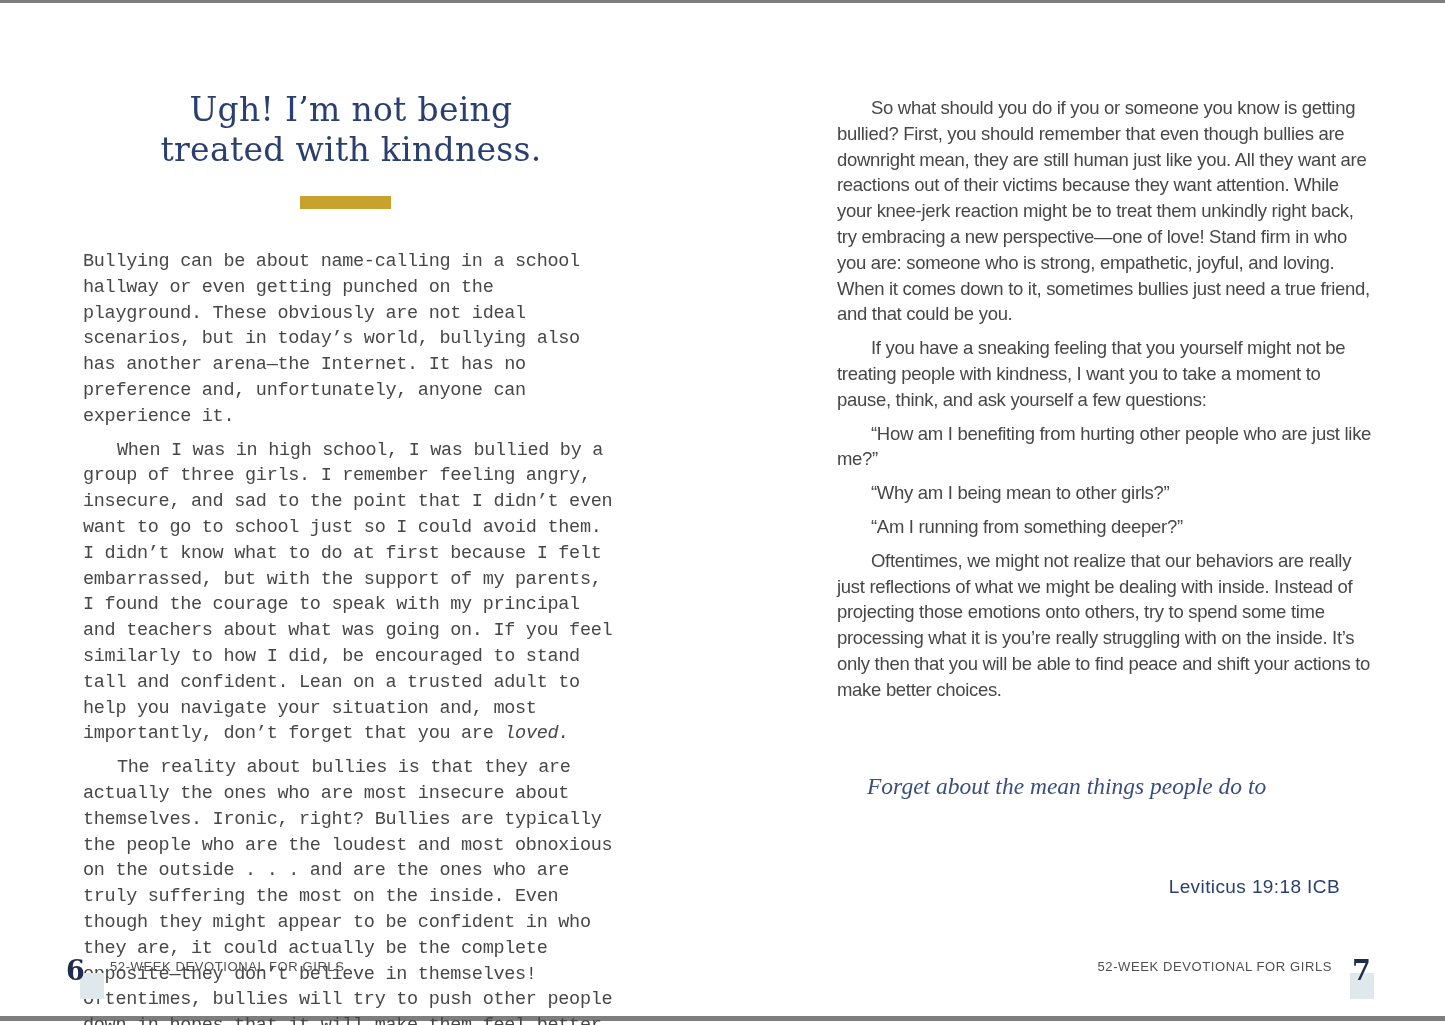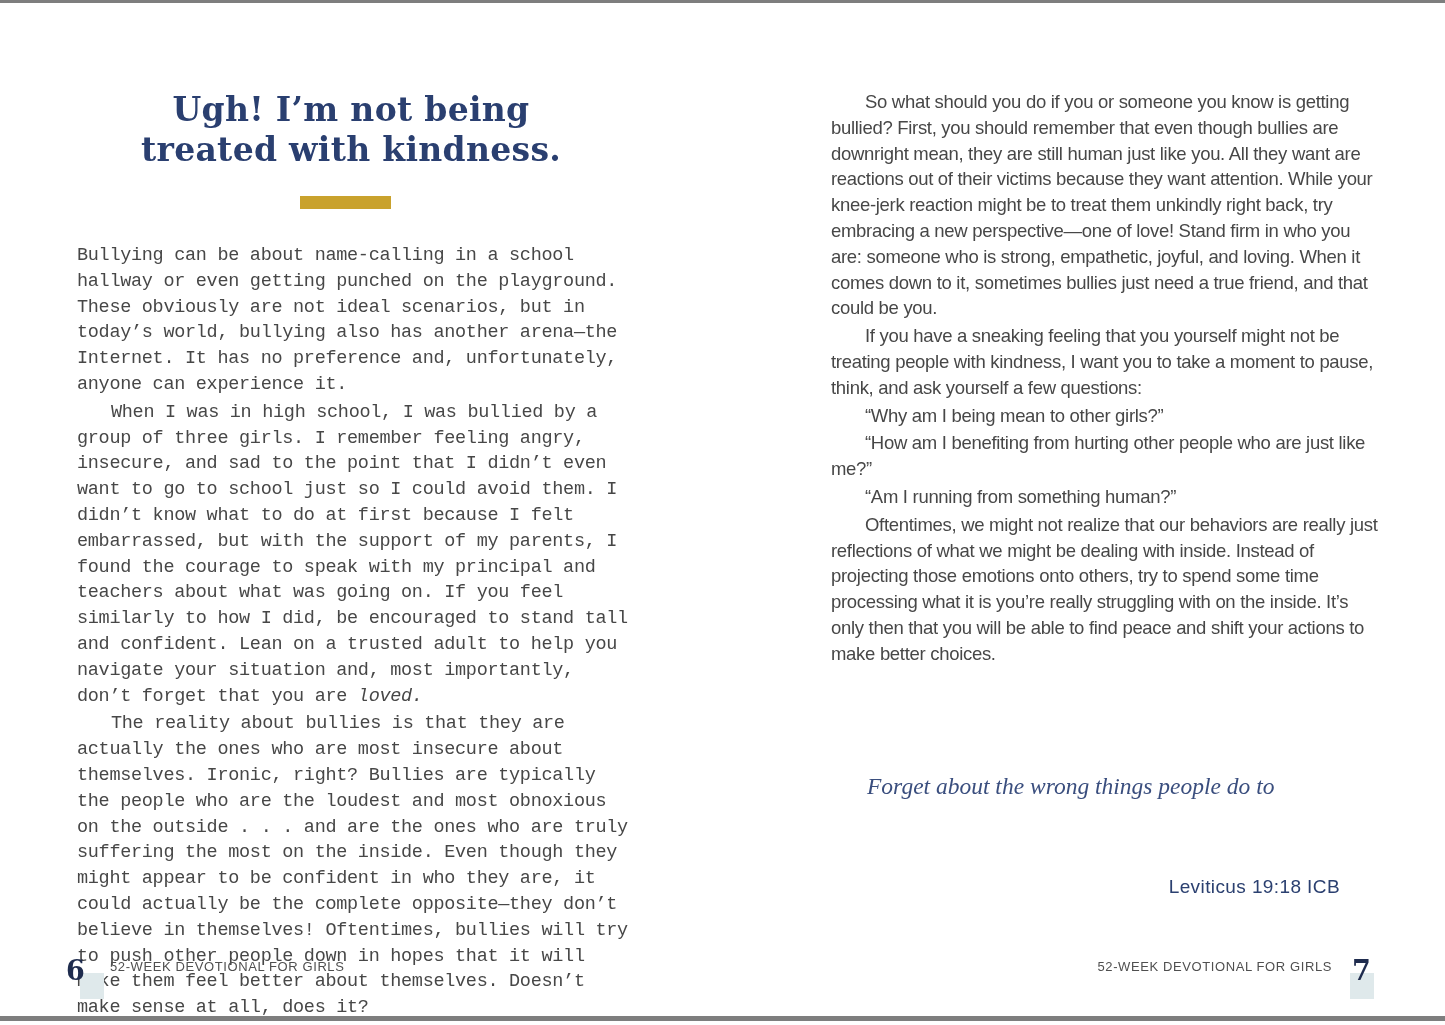--- a/index.html
+++ b/index.html
@@ -7,32 +7,32 @@
     width:1445px; height:1025px; background:#ffffff; position:relative;
     font-family:"Liberation Sans", sans-serif; overflow:hidden;
   }
   .edge { position:absolute; left:0; right:0; background:#7e7e7e; }
   .edge-top { top:0; height:3px; }
   .edge-bottom { top:1016px; height:5px; }
 
   
   .chapter-title {
     position:absolute; left:75px; top:90px; width:552px;
-    font-family:"DejaVu Serif","Liberation Serif",serif; font-weight:bold;
+    font-family:"DejaVu Serif","Liberation Serif",serif; font-weight:normal;
     font-size:33px; line-height:40px; color:#2a3f70; text-align:center;
     letter-spacing:0.3px;
   }
   .gold-bar {
     position:absolute; left:300px; top:196px; width:91px; height:13px;
     background:#c9a22d;
   }
   .body-col {
     font-size:18.5px; line-height:25.8px; color:#474747; letter-spacing:-0.3px;
   }
-  .body-col p { margin:2px; }
+  .body-col p { margin:8px; }
   .body-col p.indent { text-indent:34px; }
   #left-body  { position:absolute; left:75px;  top:241px; width:556px;font-family:Liberation Mono, monospace; }
   #right-body { position:absolute; left:829px; top:87px;  width:552px; }
 
   
   .verse {
     position:absolute; left:867px; top:770px; width:490px;
     font-family:"Liberation Serif", serif; font-style:italic;
     font-size:23.5px; line-height:32.5px; color:#3a4e7e;
   }
@@ -76,28 +76,28 @@
 
 <div id="left-body" class="body-col">
   <p>Bullying can be about name-calling in a school hallway or even getting punched on the playground. These obviously are not ideal scenarios, but in today’s world, bullying also has another arena—the Internet. It has no preference and, unfortunately, anyone can experience it.</p>
   <p class="indent"><span>When I was in high school, I was bullied by a group of three girls. I remember feeling angry, insecure, and sad to the point that I didn’t even want to go to school just so I could avoid them. I didn’t know what to do at first because I felt embarrassed, but with the support of my parents, I found the courage to speak with my principal and teachers about what was going on. If you feel similarly to how I did, be encouraged to stand tall and confident. Lean on a trusted adult to help you navigate your situation and, most importantly, don’t forget that you are </span><i>loved.</i></p>
   <p class="indent">The reality about bullies is that they are actually the ones who are most insecure about themselves. Ironic, right? Bullies are typically the people who are the loudest and most obnoxious on the outside . . . and are the ones who are truly suffering the most on the inside. Even though they might appear to be confident in who they are, it could actually be the complete opposite—they don’t believe in themselves! Oftentimes, bullies will try to push other people down in hopes that it will make them feel better about themselves. Doesn’t make sense at all, does it?</p>
 </div>
 
 <div id="right-body" class="body-col">
   <p class="indent">So what should you do if you or someone you know is getting bullied? First, you should remember that even though bullies are downright mean, they are still human just like you. All they want are reactions out of their victims because they want attention. While your knee-jerk reaction might be to treat them unkindly right back, try embracing a new perspective—one of love! Stand firm in who you are: someone who is strong, empathetic, joyful, and loving. When it comes down to it, sometimes bullies just need a true friend, and that could be you.</p>
   <p class="indent">If you have a sneaking feeling that you yourself might not be treating people with kindness, I want you to take a moment to pause, think, and ask yourself a few questions:</p>
+  <p class="indent">“How am I benefiting from hurting other people who are just like me?”</p>
   <p class="indent">“Why am I being mean to other girls?”</p>
-  <p class="indent">“How am I benefiting from hurting other people who are just like me?”</p>
-  <p class="indent">“Am I running from something human?”</p>
+  <p class="indent">“Am I running from something deeper?”</p>
   <p class="indent">Oftentimes, we might not realize that our behaviors are really just reflections of what we might be dealing with inside. Instead of projecting those emotions onto others, try to spend some time processing what it is you’re really struggling with on the inside. It’s only then that you will be able to find peace and shift your actions to make better choices.</p>
 </div>
 
 <div class="verse">
-  <span>Forget about the wrong things people do to</span><br>
+  <span>Forget about the mean things people do to</span><br>
   <br>
 </div>
 <div class="verse-attribution">Leviticus 19:18 ICB</div>
 
 <div id="pagenum-left" class="pagenum">
   <span class="sq"></span>
   <span class="num">6</span>
 </div>
 <div id="series-left" class="series-footer">52-WEEK DEVOTIONAL FOR GIRLS</div>
 

